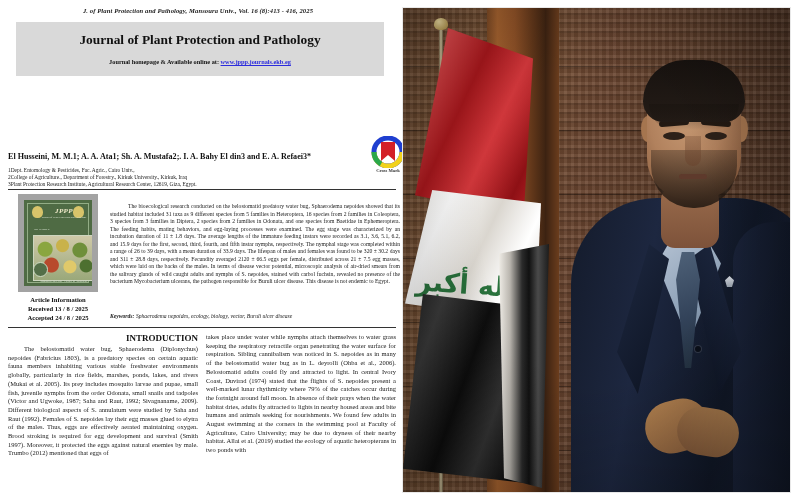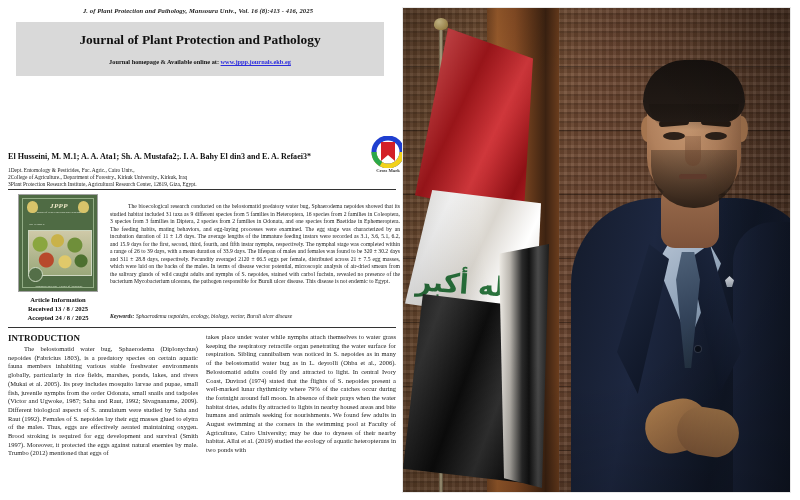--- a/index.html
+++ b/index.html
@@ -57,21 +57,21 @@
   
   #crossmark{position:absolute;left:368px;top:136px;width:40px;height:42px;}
   #crossmark .cmlabel{
     position:absolute;left:0;top:32px;width:40px;text-align:center;
     font-size:4.6px;font-weight:bold;color:#333;white-space:nowrap;
   }
 
   
   #cover{
     position:absolute;left:18px;top:194px;width:80px;height:98px;
-    background:#4f6b44;border:1px solid #a3a3a3;box-sizing:border-box;
+    background:#4f6b44;border:6px solid #a3a3a3;box-sizing:border-box;
     overflow:hidden;
   }
   #cover .cvinner{position:absolute;left:3px;top:3px;right:3px;bottom:3px;border:1px solid #93ad86;}
   #cover .cvlogoL,#cover .cvlogoR{
     position:absolute;top:6px;width:11px;height:12px;border-radius:50% 50% 45% 45%;
     background:#d8c46a;
   }
   #cover .cvlogoL{left:8px;} #cover .cvlogoR{right:8px;}
   #cover .cvjppp{
     position:absolute;left:0;top:7px;width:80px;text-align:center;
@@ -119,21 +119,21 @@
   }
   .abstext .ind{display:block;text-indent:18px;}
   .keywords{
     position:absolute;left:110px;top:313px;width:290px;
     font-size:5.65px;color:#1a1a1a;
   }
   i{font-style:italic;}
 
   
   .secthead{
-    position:absolute;top:333px;width:190px;text-align:left;
+    position:absolute;top:333px;width:190px;text-align:right;
     font-weight:bold;font-size:9px;color:#111;
   }
   .secthead.c1{left:8px;}
   .col{
     position:absolute;top:345px;width:190px;
     font-size:6.5px;line-height:8.7px;color:#1a1a1a;text-align:justify;
     overflow:hidden;height:155px;
   }
   .col.c1{left:8px;}
   .col.c2{left:206px;top:333px;height:167px;}

